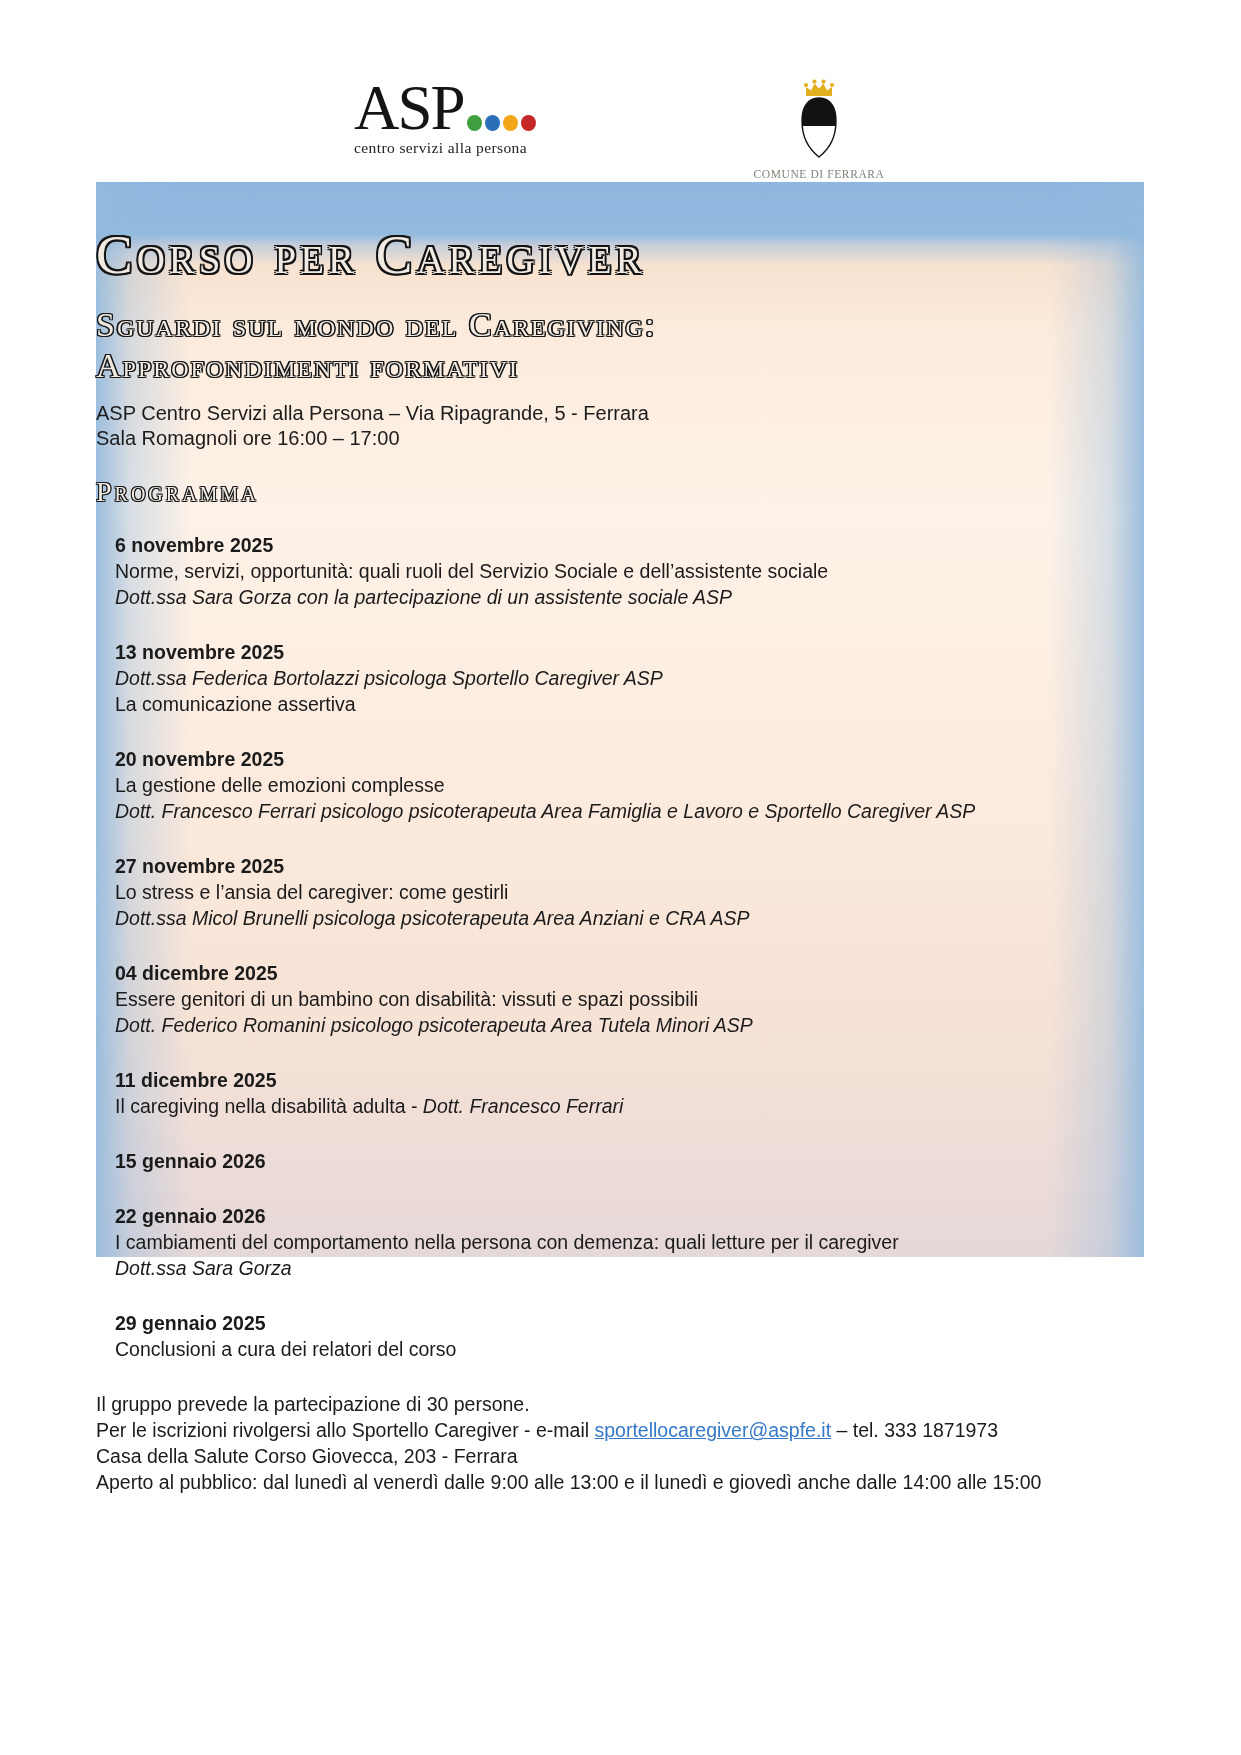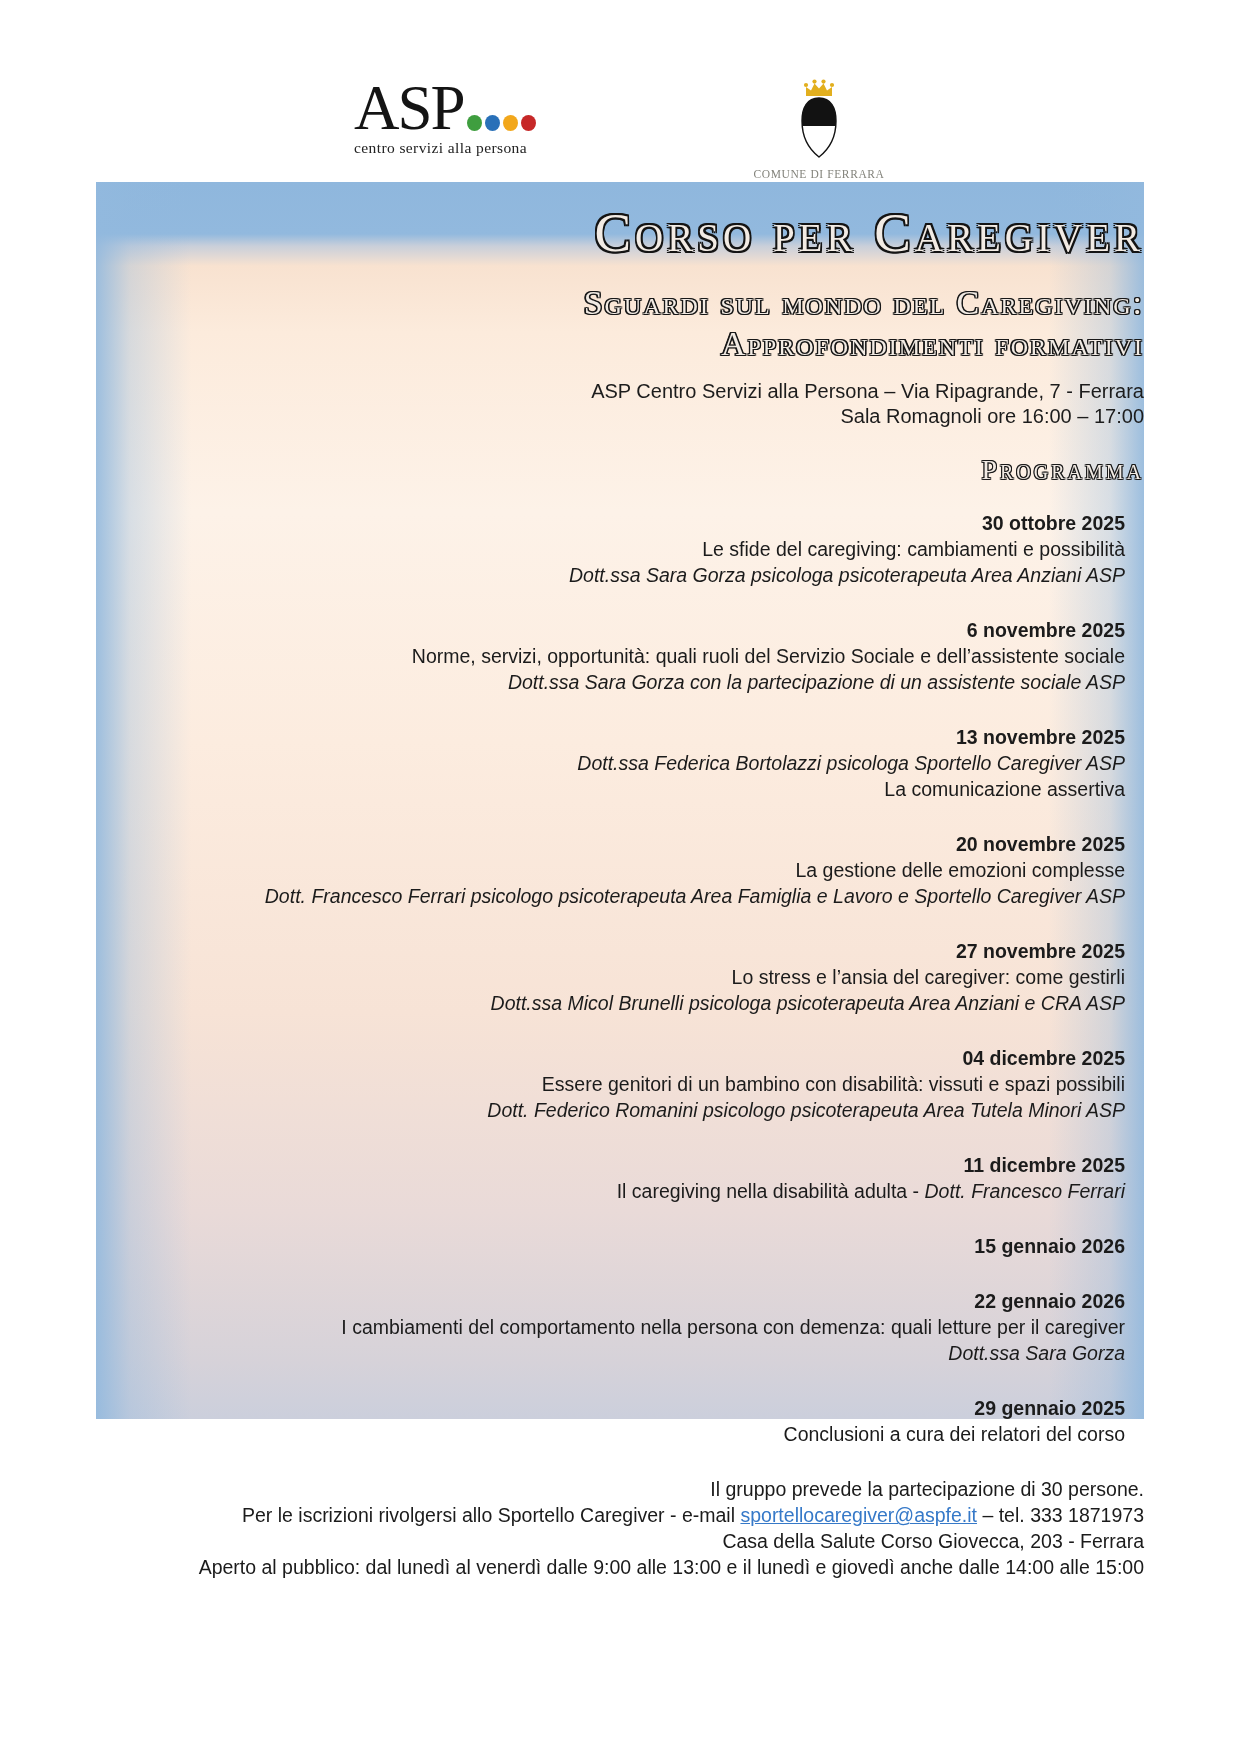--- a/index.html
+++ b/index.html
@@ -12,22 +12,22 @@
   .asp-row{display:flex;align-items:flex-end;}
   .asp-text{font-family:"Liberation Serif", serif;font-size:63px;line-height:0.92;letter-spacing:-2px;color:#141414;}
   .asp-dots{display:flex;gap:3px;margin:0 0 7px 3px;}
   .asp-dot{width:15px;height:16px;border-radius:50%;}
   .asp-sub{font-family:"Liberation Serif", serif;font-size:15.5px;color:#222;letter-spacing:0.4px;margin-top:1px;}
   .ferrara-logo{position:absolute;left:734px;top:74px;width:170px;text-align:center;}
   .fe-line1{font-family:"Liberation Serif", serif;font-size:11.5px;color:#83837b;letter-spacing:0.6px;margin-top:2px;white-space:nowrap;}
   .fe-line2{font-size:9.5px;color:#72b1d8;white-space:nowrap;margin-top:1px;}
   
   .poster{
-    position:absolute;left:96px;top:182px;width:1048px;height:1237px;box-sizing:border-box;
-    text-align:right;
+    position:absolute;left:96px;top:182px;width:1048px;height:1075px;box-sizing:border-box;
+    padding-top:22px;text-align:left;
     background-image:
       linear-gradient(to right,
         rgba(146,185,222,0.9) 0px, rgba(146,185,222,0.35) 34px, rgba(250,235,225,0) 95px,
         rgba(250,235,225,0) 953px, rgba(146,185,222,0.35) 1014px, rgba(146,185,222,0.9) 1048px),
       linear-gradient(to bottom,
         #8fb7dd 0px, #92b9de 52px, #c9cfda 64px, #f8e2d0 84px, #fcebdc 150px,
         #fdf2e8 330px, #fcecdf 560px, #f7e3d6 830px, #ead except 0px,
         #e9dad8 1030px, #d6d2d9 1180px, #bacae1 1330px, #a6c3e0 1430px, #9bbddd 1475px);
   }
   
@@ -100,31 +100,26 @@
       <path d="M30 24 C18 24 13 34 13 47 L13 52 L47 52 L47 47 C47 34 42 24 30 24 Z" fill="#121212"></path>
     </svg>
     <div class="fe-line1">COMUNE DI FERRARA</div>
     <div class="fe-line2">Città Patrimonio dell’Umanità</div>
   </div>
 
   <div class="poster">
     <h1 class="engraved title">Corso per Caregiver</h1>
     <h2 class="engraved subtitle"><span>Sguardi sul mondo del Caregiving:</span><br><span>Approfondimenti formativi</span></h2>
 
-    <p class="venue">ASP Centro Servizi alla Persona – Via Ripagrande, 7 - Ferrara</p>
+    <p class="venue">ASP Centro Servizi alla Persona – Via Ripagrande, 5 - Ferrara</p>
     <p class="venue">Sala Romagnoli ore 16:00 – 17:00</p>
 
     <h3 class="engraved program-heading">Programma</h3>
 
     <div id="sessions">
-        <div class="session">
-          <div class="session-date">30 ottobre 2025</div>
-          <div class="session-row"><span>Le sfide del caregiving: cambiamenti e possibilità</span></div>
-          <div class="session-row"><span class="it">Dott.ssa Sara Gorza psicologa psicoterapeuta Area Anziani ASP</span></div>
-        </div>
         <div class="session">
           <div class="session-date">6 novembre 2025</div>
           <div class="session-row"><span>Norme, servizi, opportunità: quali ruoli del Servizio Sociale e dell’assistente sociale</span></div>
           <div class="session-row"><span class="it">Dott.ssa Sara Gorza con la partecipazione di un assistente sociale ASP</span></div>
         </div>
         <div class="session">
           <div class="session-date">13 novembre 2025</div>
           <div class="session-row"><span class="it">Dott.ssa Federica Bortolazzi psicologa Sportello Caregiver ASP</span></div>
           <div class="session-row"><span>La comunicazione assertiva</span></div>
         </div>

